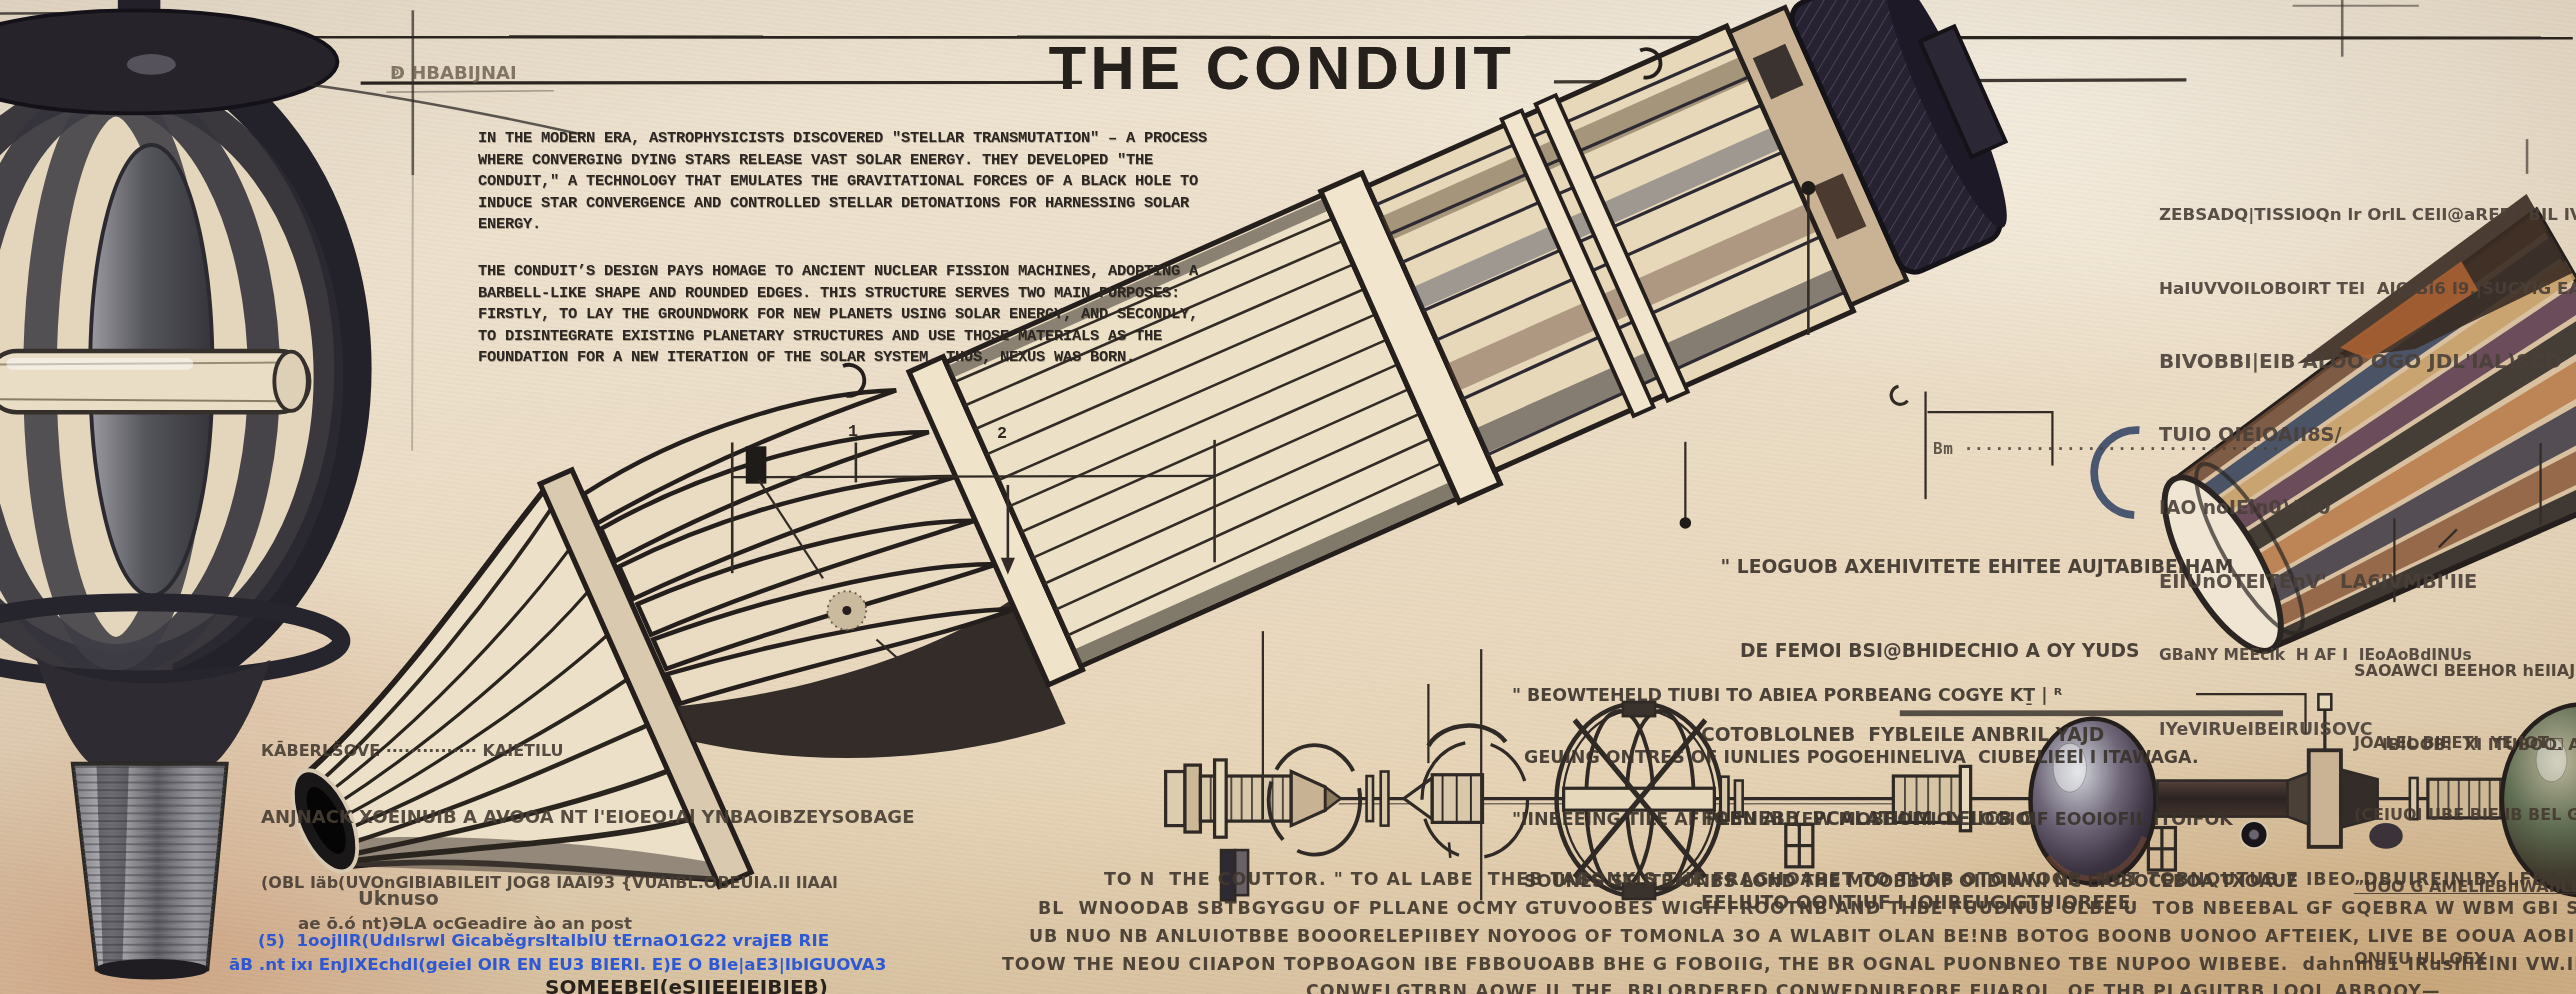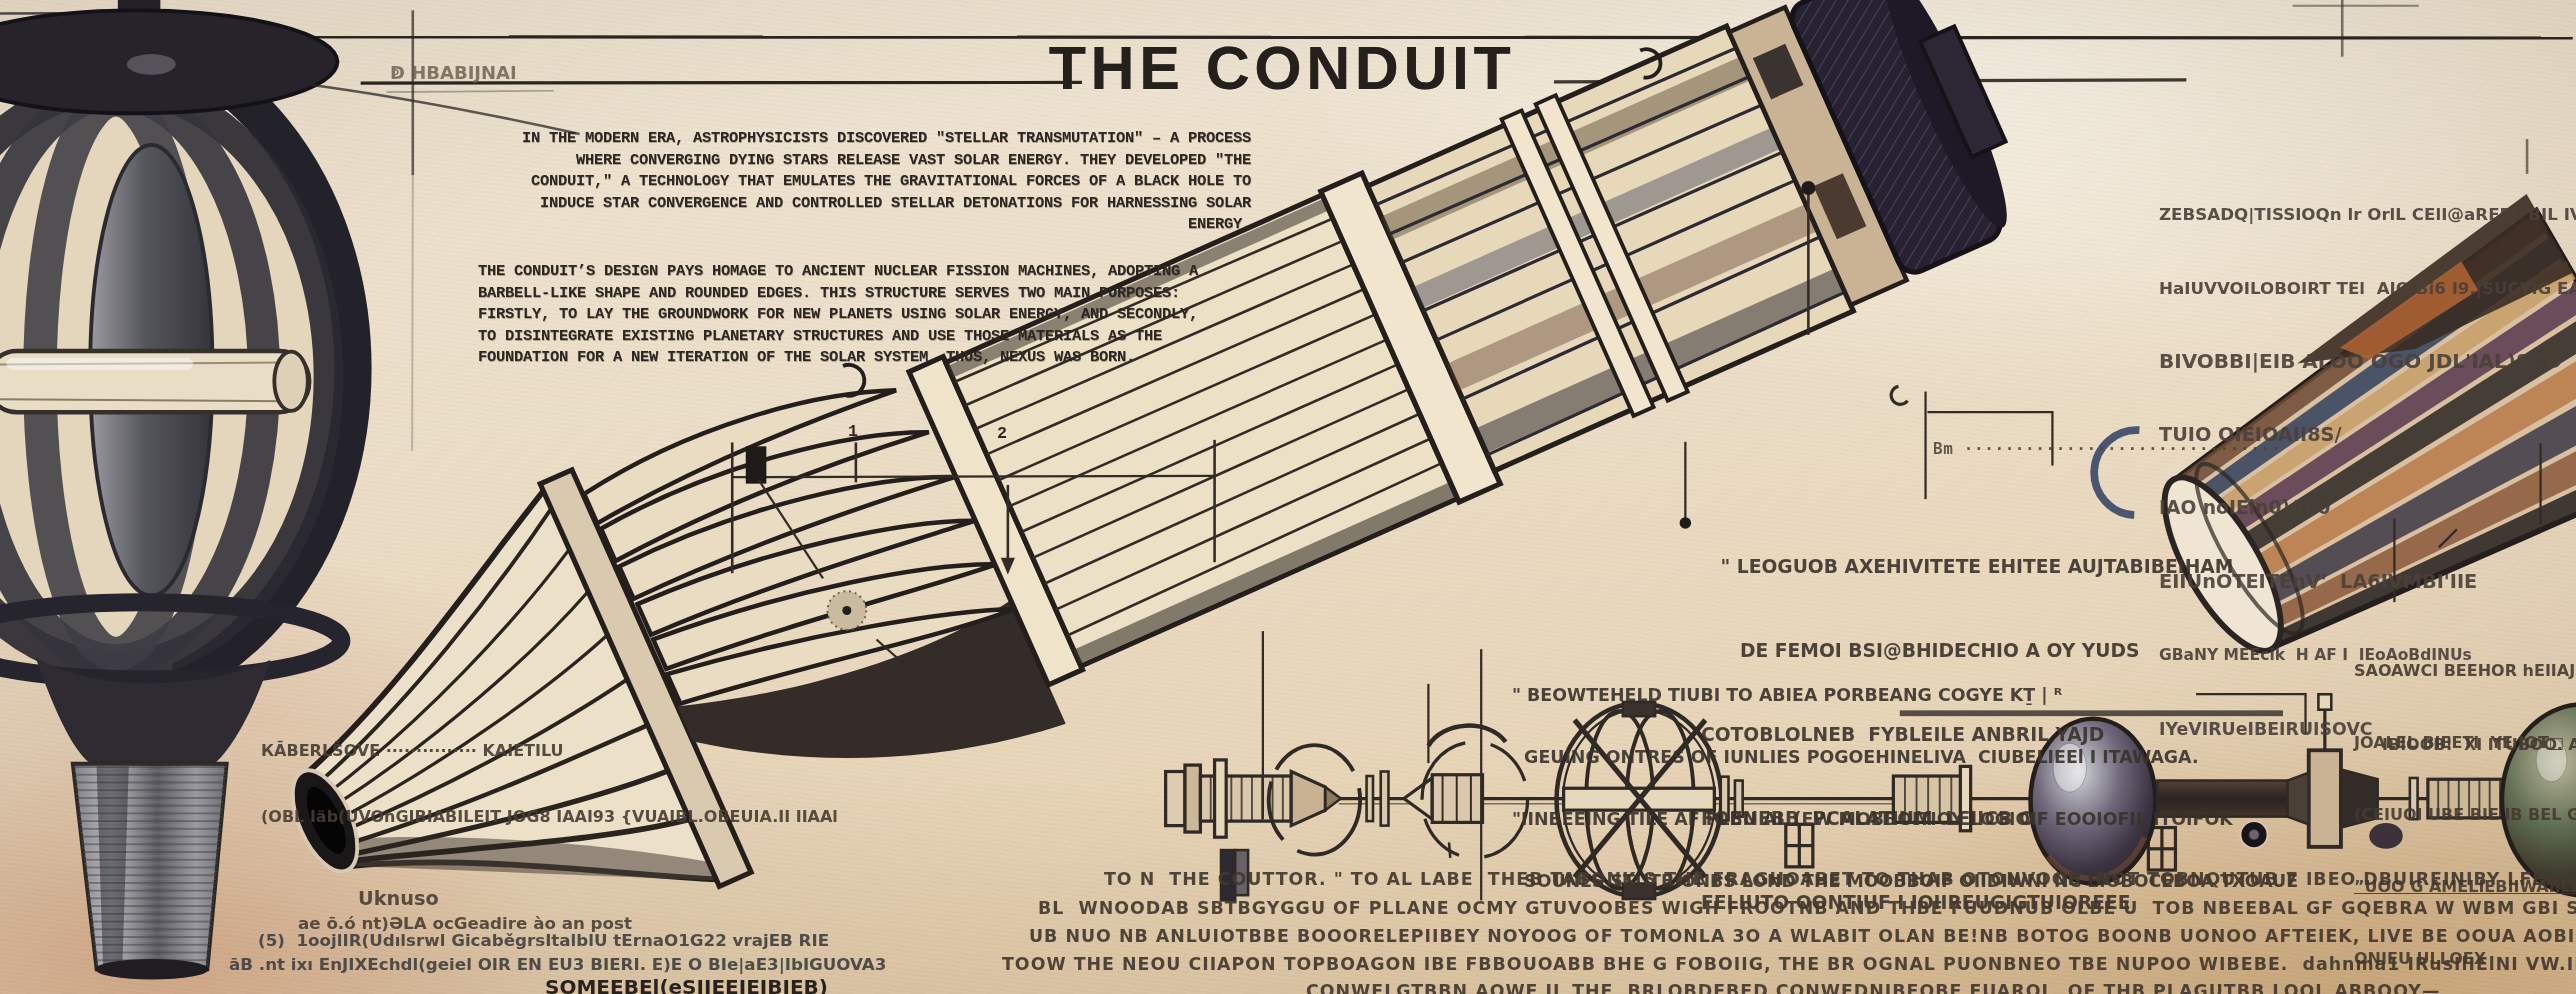--- a/index.html
+++ b/index.html
@@ -23,21 +23,21 @@
     text-shadow:0 0.6px 0 rgba(255,255,255,.25), 0 0 0.6px rgba(30,20,10,.6);
     white-space:nowrap;
   }
   .para{
     font-family:"Liberation Mono","DejaVu Sans Mono",monospace;
     font-weight:700;font-size:15.5px;line-height:21.6px;letter-spacing:-0.3px;
     color:#2c2723;white-space:pre-wrap;width:773px;
     text-shadow:0.4px 0.5px 0.5px rgba(60,45,30,.35);
   }
   .gtext{
-    font-family:"DejaVu Sans",sans-serif;font-weight:700;color:#404040;
+    font-family:"DejaVu Sans",sans-serif;font-weight:700;color:#1d4ed8;
     white-space:pre;filter:blur(0.3px);opacity:.9;
   }
   .gline{display:block;}
   .gmono{font-family:"DejaVu Sans Mono",monospace;}
   #top-right-block{left:2159px;top:153px;font-size:16.7px;line-height:24.5px;color:#4a4039;}
   #mid-right-block-a{left:1701px;top:497px;font-size:18.7px;line-height:28px;color:#3b332c;}
   #mid-right-block-b{left:1512px;top:644px;font-size:17.4px;line-height:20.6px;color:#3a322b;}
   #right-lower-block{left:2354px;top:611px;font-size:16px;line-height:24px;color:#463a30;}
   #right-lower-last{left:2382px;top:735px;font-size:16px;color:#463a30;}
   #left-block{left:261px;top:696px;font-size:16px;line-height:22px;color:#473d33;}
@@ -402,21 +402,21 @@
     <line x1="3718" y1="805" x2="3718" y2="935" stroke-width="3.5"></line>
     <line x1="3945" y1="688" x2="3945" y2="815" stroke-width="3.5"></line>
     <line x1="3787" y1="850" x2="3815" y2="822" stroke-width="3.5"></line>
     <path d="M 3410 1078 L 3580 1078 L 3580 1140" stroke-width="3.5"></path>
     <rect x="2950" y="1103" width="595" height="9" fill="#322c28" stroke="none" opacity=".8"></rect>
   </g>
 </svg>
 
 <div class="abs" id="title">THE CONDUIT</div>
 
-<div class="abs para" style="left:478px;top:128px;text-align:right;">IN THE MODERN ERA, ASTROPHYSICISTS DISCOVERED "STELLAR TRANSMUTATION" – A PROCESS
+<div class="abs para" style="left:478px;top:128px;">IN THE MODERN ERA, ASTROPHYSICISTS DISCOVERED "STELLAR TRANSMUTATION" – A PROCESS
 WHERE CONVERGING DYING STARS RELEASE VAST SOLAR ENERGY. THEY DEVELOPED "THE
 CONDUIT," A TECHNOLOGY THAT EMULATES THE GRAVITATIONAL FORCES OF A BLACK HOLE TO
 INDUCE STAR CONVERGENCE AND CONTROLLED STELLAR DETONATIONS FOR HARNESSING SOLAR
 ENERGY.</div>
 <div class="abs para" style="left:478px;top:261px;">THE CONDUIT’S DESIGN PAYS HOMAGE TO ANCIENT NUCLEAR FISSION MACHINES, ADOPTING A
 BARBELL-LIKE SHAPE AND ROUNDED EDGES. THIS STRUCTURE SERVES TWO MAIN PURPOSES:
 FIRSTLY, TO LAY THE GROUNDWORK FOR NEW PLANETS USING SOLAR ENERGY, AND SECONDLY,
 TO DISINTEGRATE EXISTING PLANETARY STRUCTURES AND USE THOSE MATERIALS AS THE
 FOUNDATION FOR A NEW ITERATION OF THE SOLAR SYSTEM. THUS, NEXUS WAS BORN.</div>
 
@@ -455,20 +455,21 @@
   <span class="gline">SAOAWCI BEEHOR hEIIAJ) @IOIT</span>
   <span class="gline">JOALEL BIEETI  YE IOT□</span>
   <span class="gline">(CEIUOI UBE BIE IB BEL GI</span>
   <span class="gline" style="text-decoration:underline;">”UOO G AMELIEBIIWAIILE DIK J</span>
   <span class="gline">ONIEU ULLOEX</span>
 </div>
 <div class="abs gtext" id="right-lower-last">IBIOOB!  XI ITUBOO. AY I IBY BI</div>
 
 <div class="abs gtext" id="left-block">
   <span class="gline">КĀBERLŠOVE ··············· KAIETILU</span>
+  <span class="gline" style="font-size:18px;">ANJNACK XOEINUIB A AVOOA NT l'EIOEO!Al YNBAOIBZEYSOBAGE</span>
   <span class="gline">(OBL Iäb(UVOnGIBIABILEIT JOG8 IAAI93 {VUAIBL.OBEUIA.II IIAAl</span>
   
   
   
   
 </div>
 
 <div class="abs gtext" id="bl-heading">Uknuso</div>
 <div class="abs gtext" id="bl-sub">ae ō.ó nt)ƏLA ocGeadire ào an post</div>
 <div class="abs gtext" style="left:258px;top:930px;font-size:16.7px;">(5)  1oojlIR(Udılsrwl GicaběgrsItalblU tErnaO1G22 vrajEB RIE</div>

